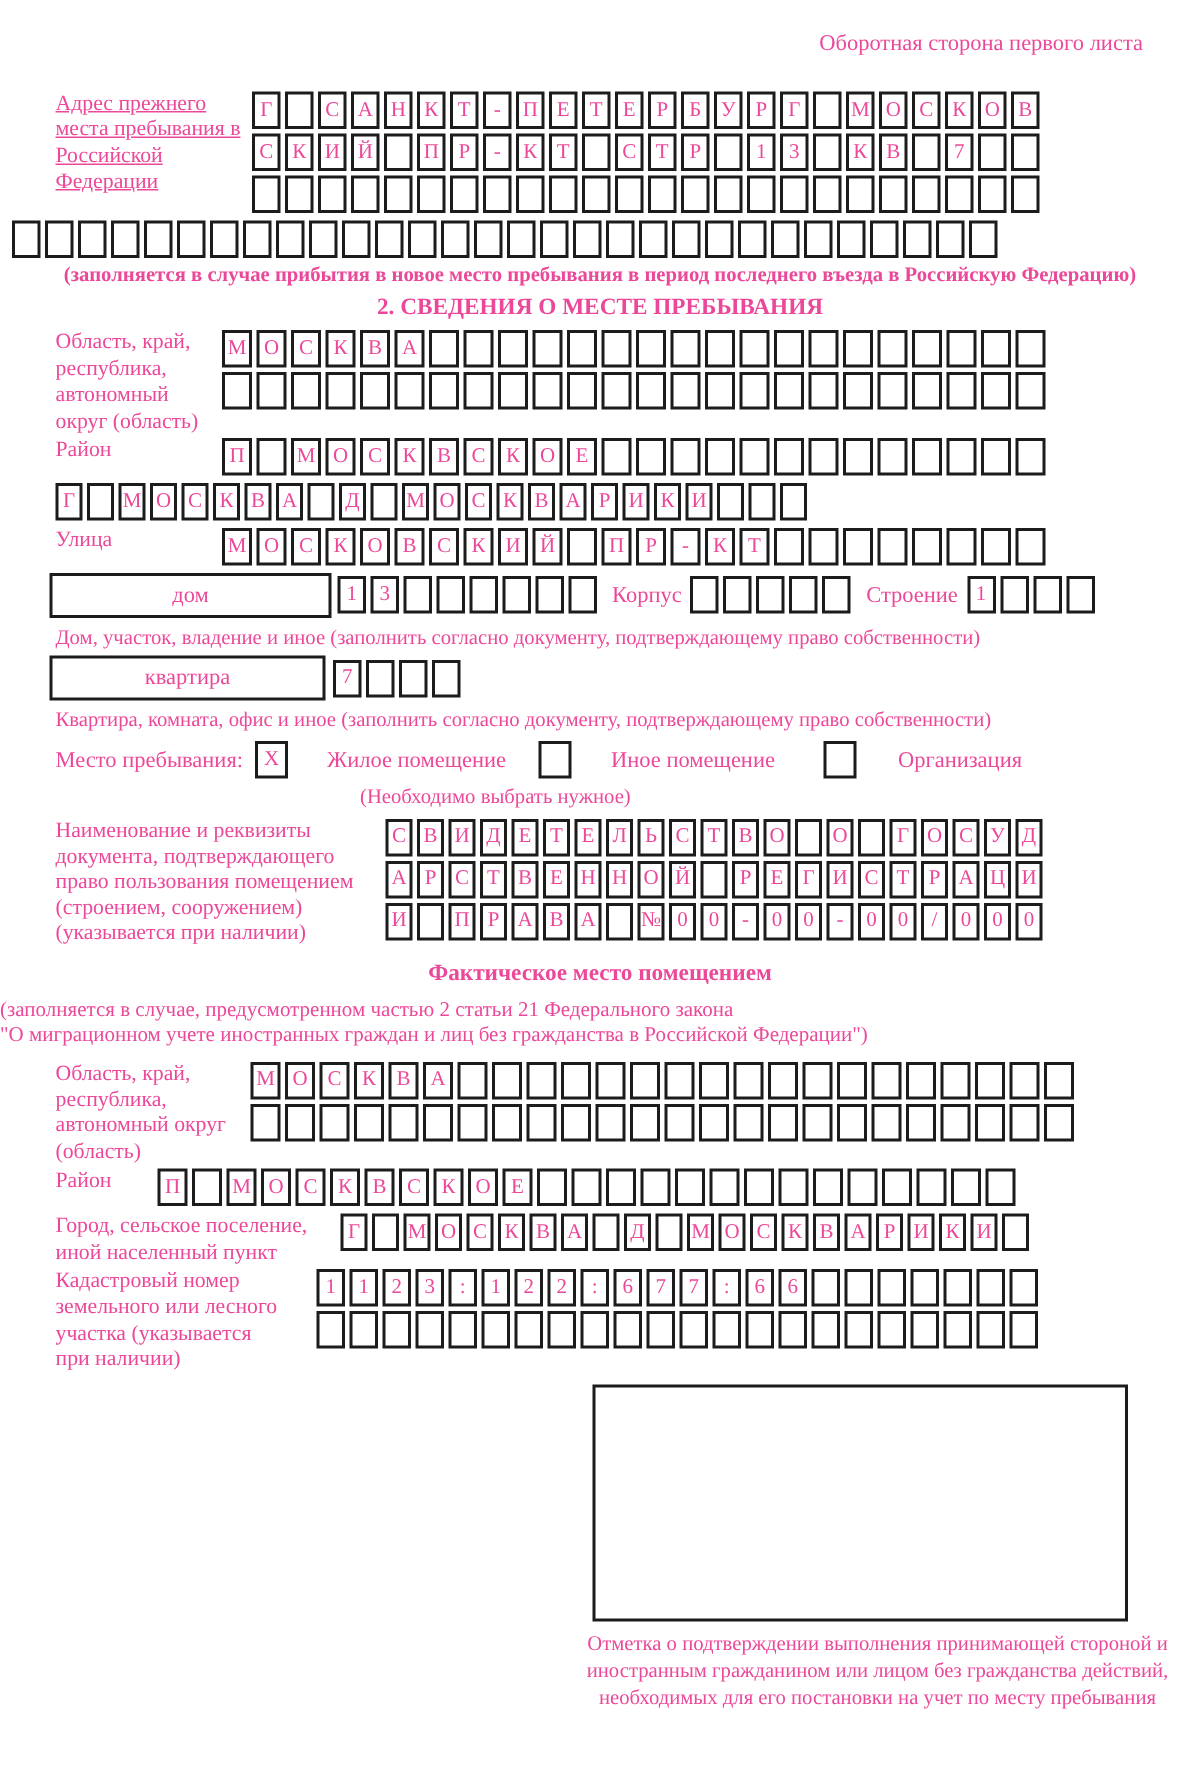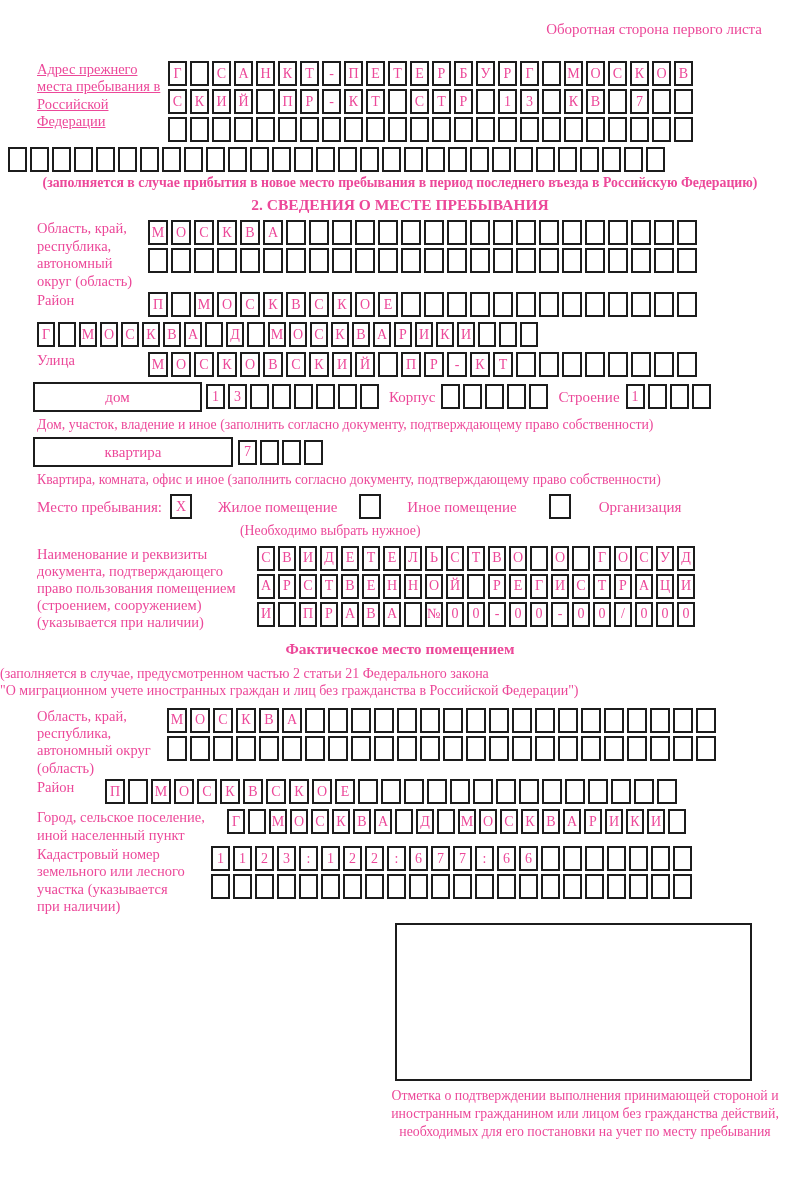--- a/index.html
+++ b/index.html
@@ -25,22 +25,22 @@
   .lw130{flex-basis:130px;} .lw190{flex-basis:190px;} .lw160{flex-basis:160px;} .lw218{flex-basis:218px;}
   .frows{ flex:1 1 auto; }
   .fullrow{ margin:0 0 2px 8px; }
   .smallcap{ font-size:13.8px; }
   .center{ text-align:center;font-weight:bold; }
   .title{ text-align:center;font-weight:bold;font-size:15.5px;margin:4px 0 6px; }
   
   .inline-row{ display:flex;align-items:center;margin:2px 0 0 33px; }
   .wide-box{ border:2px solid #1c1c1c;height:30px;box-sizing:border-box;
              display:flex;align-items:center;justify-content:center;font-size:15px; }
-  .dom-box{ width:169px;margin-right:4px; }
-  .kv-box{ width:200px;margin-right:5px; }
+  .dom-box{ width:188px;margin-right:4px; }
+  .kv-box{ width:184px;margin-right:5px; }
   .inline-row .boxrow{ margin-bottom:0; }
   .inline-label{ margin:0 6px 0 10px;font-size:15px;white-space:nowrap; }
   .capline{ margin:4px 0 4px 37px; }
   
   .place{ display:flex;align-items:center;margin:6px 0 0 37px; }
   .place .boxrow{ margin:0 0 0 8px; }
   .place .cell{ width:22px; }
   .opt-label{ margin-left:26px;white-space:nowrap; }
   .place-note{ margin:3px 0 6px 240px; }
   .doc-field{ margin-bottom:4px; }

